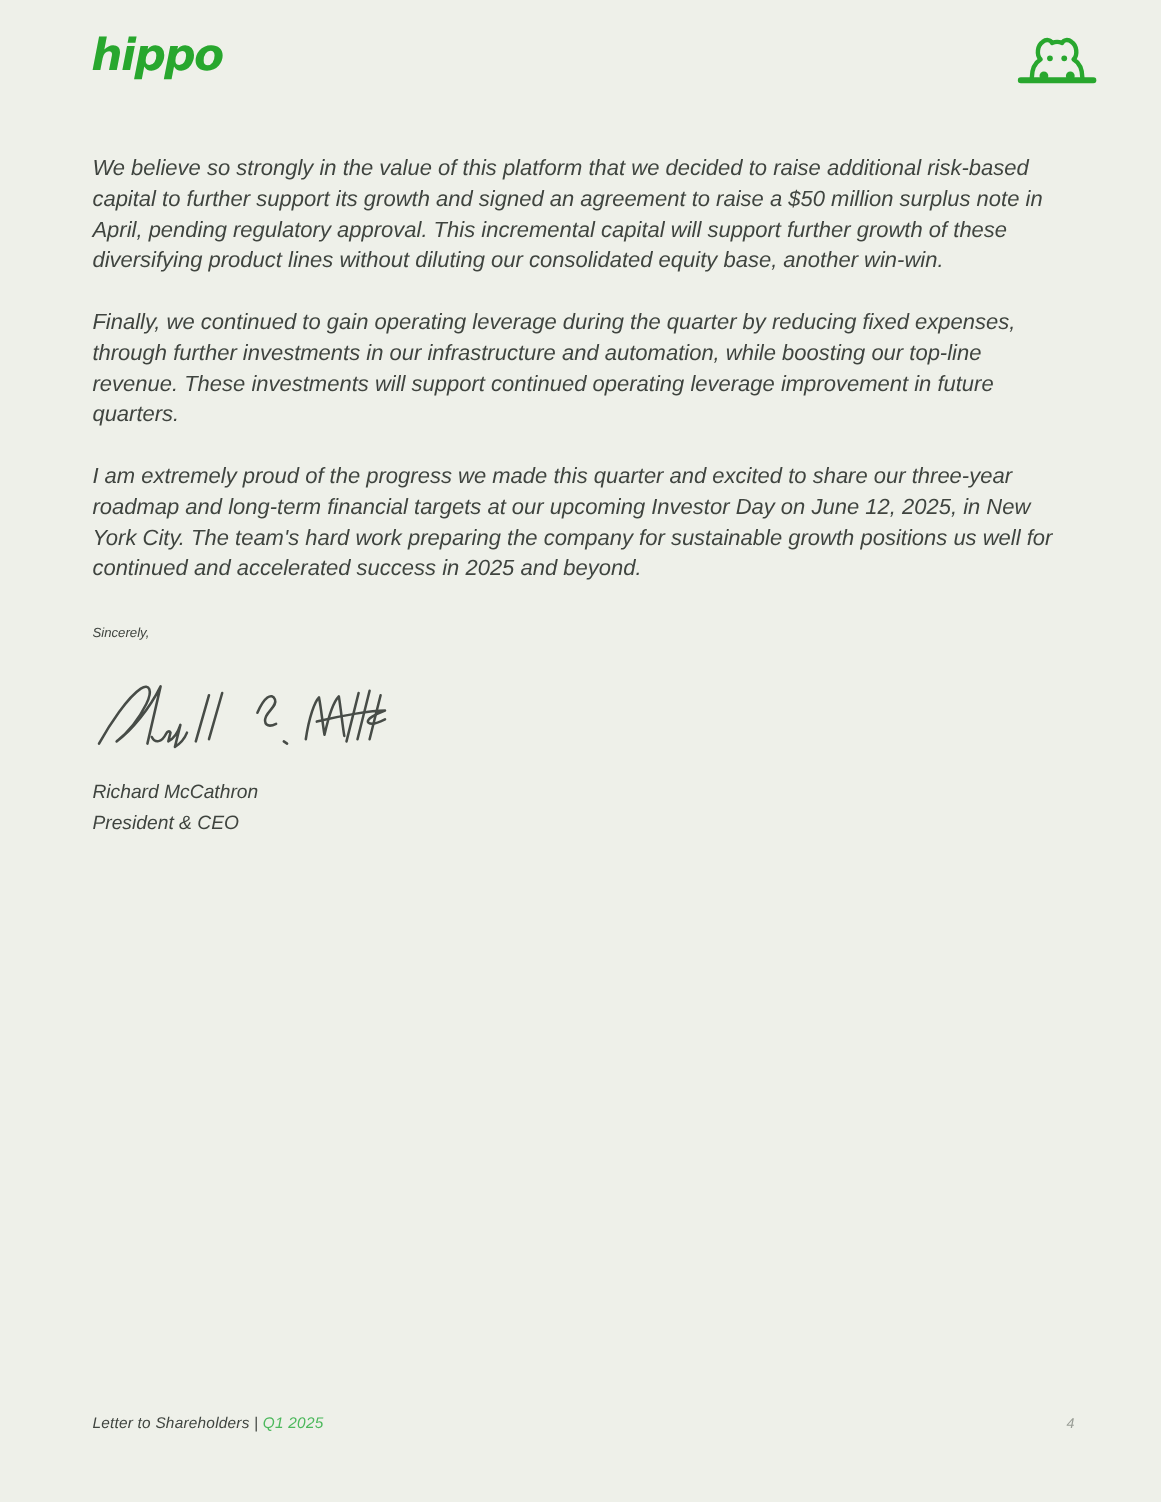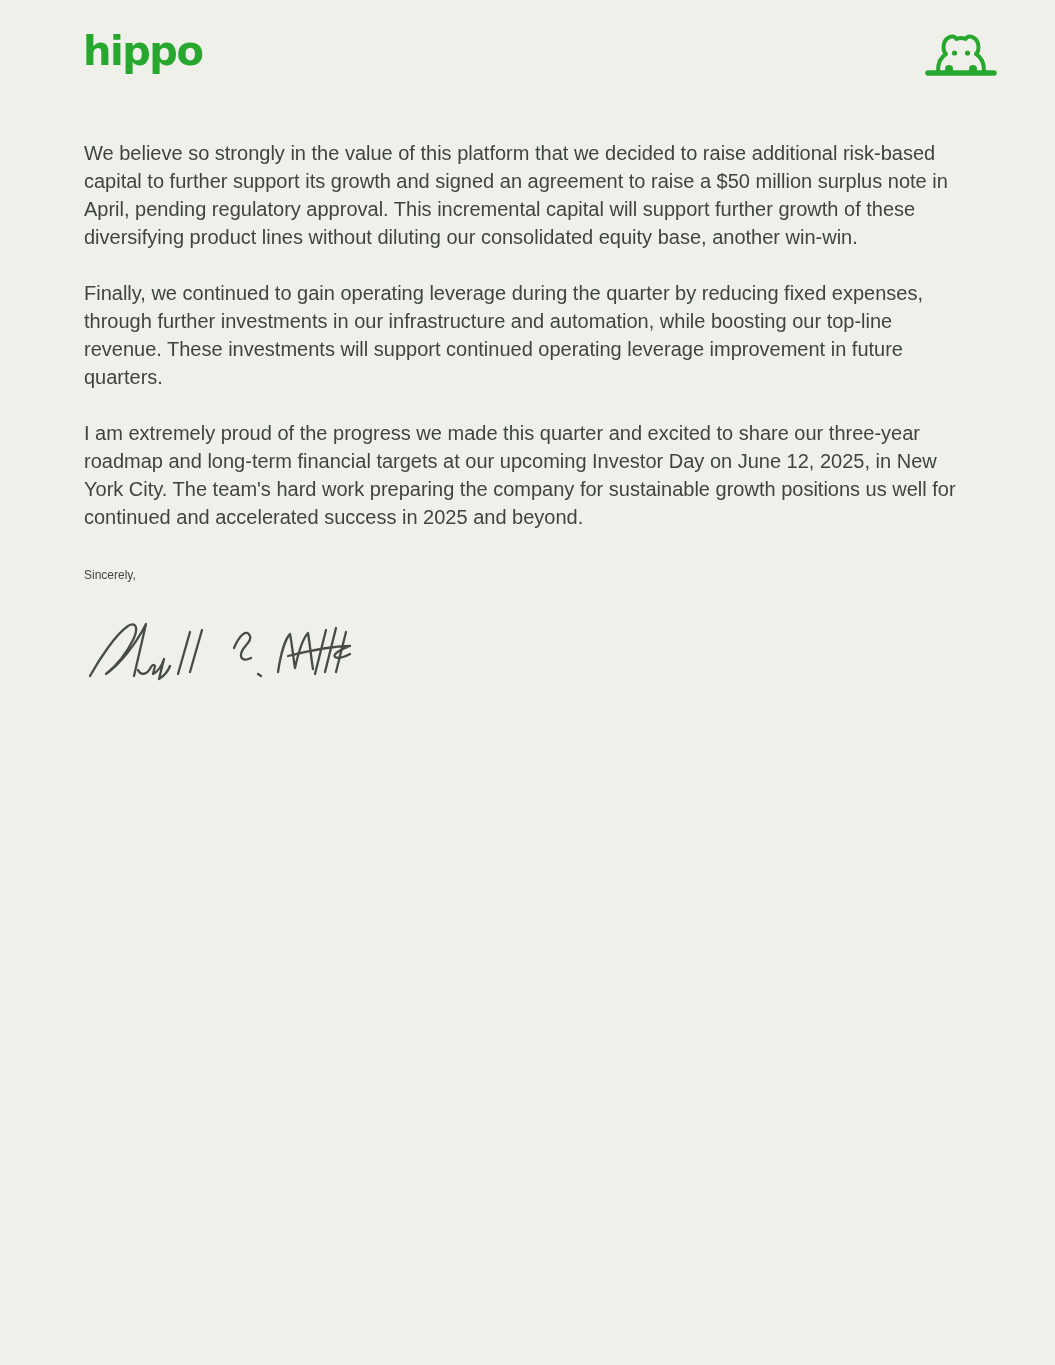--- a/index.html
+++ b/index.html
@@ -12,21 +12,21 @@
   }
   *{margin:0;padding:0;box-sizing:border-box;}
   html,body{background:var(--bg);}
   body{
     width:1055px;height:1365px;
     position:relative;
     font-family:"Liberation Sans","DejaVu Sans",sans-serif;
     color:var(--ink);
     overflow:hidden;
   }
-  .page{position:absolute;inset:0;background:var(--bg);}
+  .page{position:absolute;inset:0;background:var(--bg);font-style:italic;}
 
   
   .logo-text{
     position:absolute;left:83px;top:28px;
     font-size:40px;font-weight:700;letter-spacing:-1.5px;
     color:var(--brand-green);
     font-family:"DejaVu Sans","Liberation Sans",sans-serif;
   }
   .logo-icon{position:absolute;left:925px;top:26px;width:72px;height:54px;}
 
@@ -90,15 +90,26 @@
       <path d="M56,58 c3,6 9,5 13,-3 c1,-2 3,-3 4,-1 l-2,8 c6,-3 9,-9 11,-15 l-5,20 c5,-3 9,-8 11,-13"></path>
       <path d="M108,20 L96,62 M120,18 L108,60"></path>
       <path d="M152,36 c6,-14 13,-19 16,-12 c2,5 -5,9 -8,15 c-3,7 1,11 9,7"></path>
       <path d="M176,62 l3,2"></path>
       <path d="M196,60 c3,-20 8,-34 12,-38 c2,10 3,22 5,34 c4,-18 9,-31 13,-35 c2,12 3,24 5,36"></path>
       <path d="M244,18 l-11,44 M254,16 l-11,44 M264,20 l-10,40"></path>
       <path d="M206,44 C230,38 256,34 268,34 c-8,3 -18,8 -15,11 c4,3 13,-2 15,-3"></path>
     </g>
   </svg>
 
+  <div class="signer">
+    <div>Richard McCathron</div>
+    <div>President &amp; CEO</div>
+  </div>
 
+  <div class="footer">
+    <div>
+      <span class="footer-label">Letter to Shareholders |</span>
+      <span class="footer-edition">Q1 2025</span>
+    </div>
+    <div class="footer-page">4</div>
+  </div>
 
 </div>
 
 </body></html>

